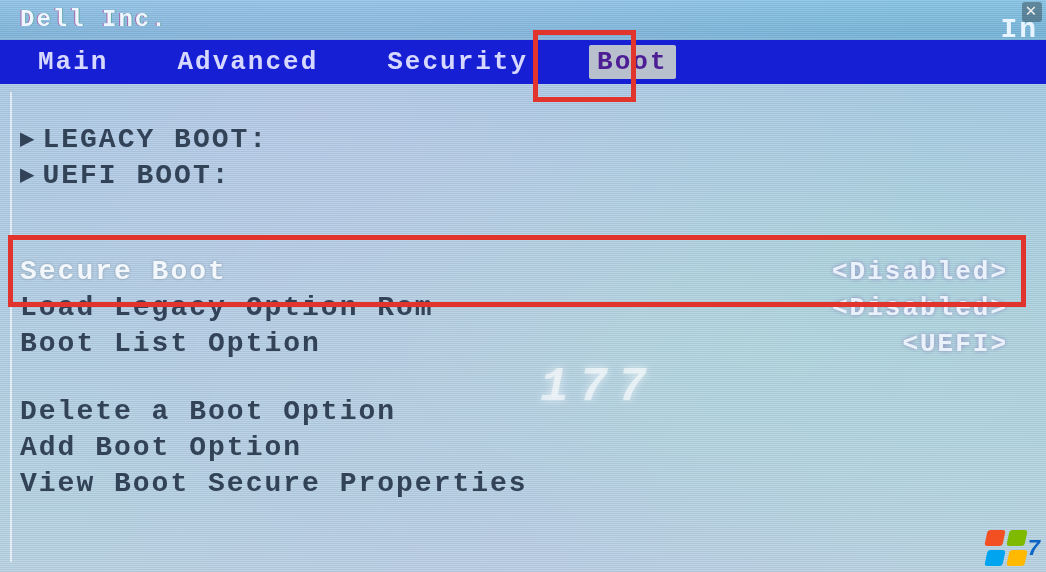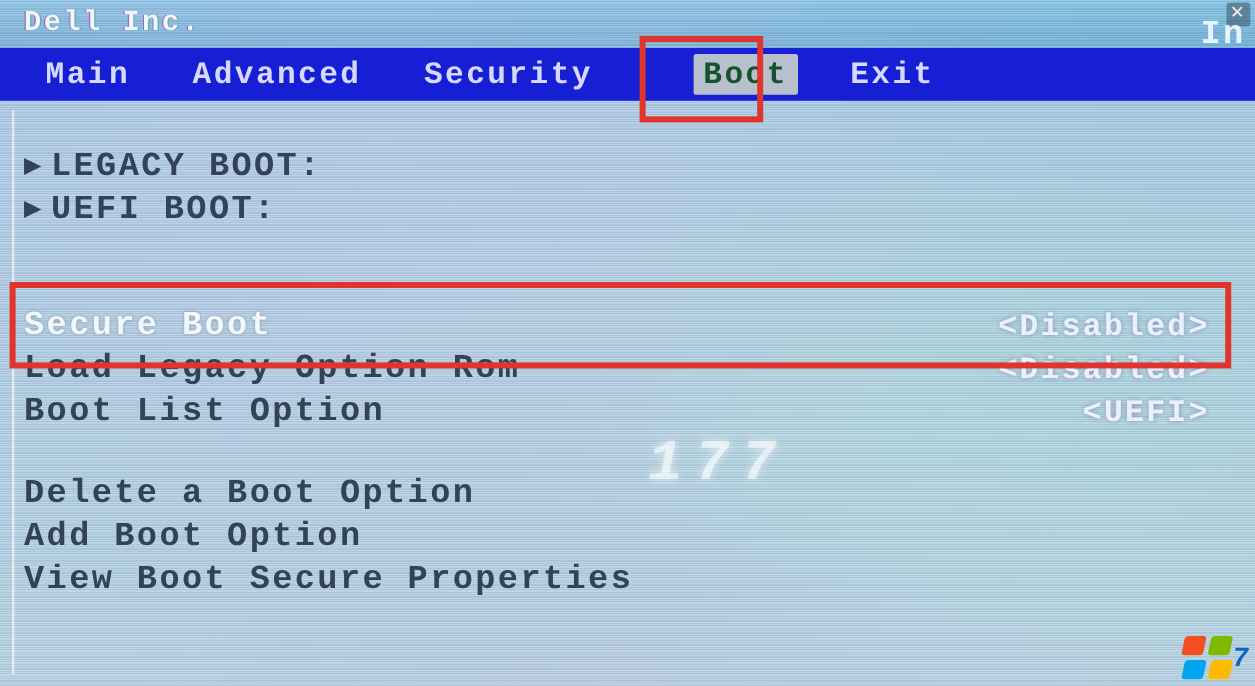--- a/index.html
+++ b/index.html
@@ -41,30 +41,29 @@
     color: #e8f4ff;
   }
   .menubar {
     position: absolute;
     top: 40px; left: 0; right: 0;
     height: 44px;
     background: #161fd4;
     display: flex;
     align-items: center;
     padding-left: 30px;
-    gap: 36px;
+    gap: 53px;
     font-size: 26px;
     color: #d6d8ff;
   }
   .menu-item { padding: 2px 8px; white-space: pre; }
   .menu-item.selected {
     background: #b7c0cc;
-    color: #14532d;
+    color: #4c1d95;
     border-radius: 2px;
-    margin-left: 40px;
   }
   .content {
     position: absolute;
     top: 92px; left: 10px; right: 10px; bottom: 10px;
     border-left: 2px solid rgba(255,255,255,0.6);
     padding: 30px 0 0 8px;
     font-size: 28px;
     line-height: 36px;
     color: #304050;
   }
@@ -136,21 +135,20 @@
   <div class="close-x">✕</div>
 
   <div class="vendor">Dell Inc.</div>
   <div class="top-right">In</div>
 
   <div class="menubar">
     <span class="menu-item">Main</span>
     <span class="menu-item">Advanced</span>
     <span class="menu-item">Security</span>
     <span class="menu-item selected">Boot</span>
-    <span class="menu-item">Exit</span>
   </div>
 
   <div class="content">
     <div class="row">
       <span class="label section-label"><span class="tri">▶</span><span>LEGACY BOOT:</span></span>
       <span></span>
     </div>
     <div class="row">
       <span class="label section-label"><span class="tri">▶</span><span>UEFI BOOT:</span></span>
       <span></span>

